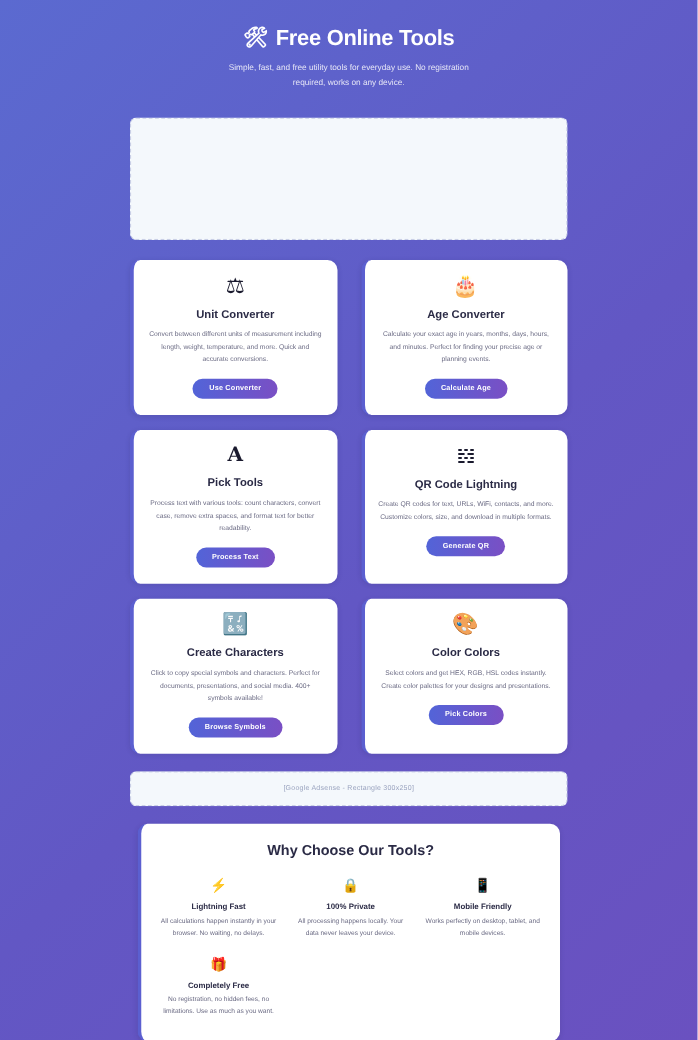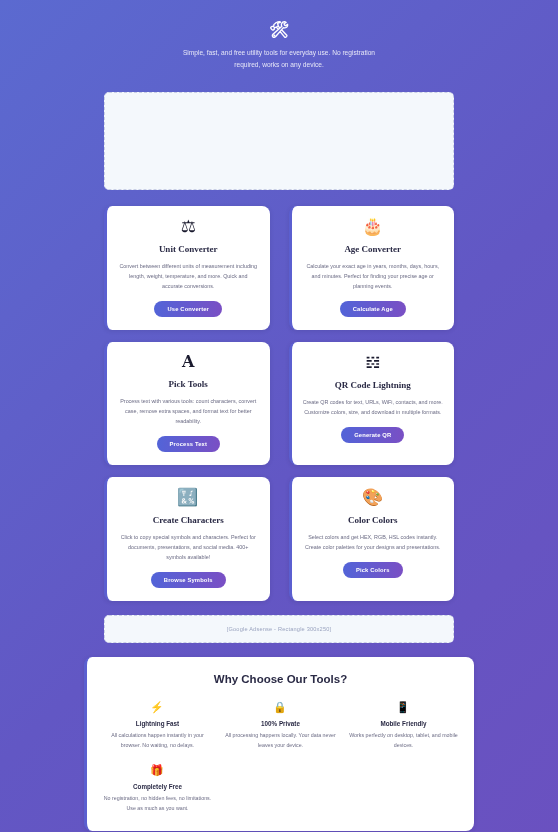--- a/index.html
+++ b/index.html
@@ -43,50 +43,51 @@
     display:grid; grid-template-columns:1fr 1fr; gap:12px 19px;
   }
   .card {
     background:#fff; border-radius:8px; border-left:3px solid #5b5fd0;
     padding:12px 11px 13px; text-align:center;
     box-shadow:0 1px 4px rgba(40,40,90,.16);
     display:flex; flex-direction:column; align-items:center;
   }
   .card-icon { font-size:17px; line-height:1; color:#1a1a2e; margin-bottom:9px; }
   .card-icon.letter { font-family:"DejaVu Serif", serif; font-weight:bold; font-size:16px; }
-  .card-title { font-size:9px; font-weight:bold; color:#2a2a45; margin-bottom:7px;font-family:Liberation Serif, serif; }
+  .card-title { font-size:9px; font-weight:bold; color:#2a2a45; margin-bottom:7px; }
   .card-desc { font-size:5.4px; line-height:1.85; color:#6b6b84; margin-bottom:10px; }
   .btn {
     display:inline-block; padding:5px 13px; border-radius:11px; border:none;
     background:linear-gradient(95deg,#5264d8 0%, #7a4fc4 100%);
     color:#fff; font-size:5.8px; font-weight:bold; letter-spacing:.15px;
     cursor:pointer; font-family:"Liberation Sans", sans-serif;
   }
 
   
   .why {
-    width:390px; margin:14px auto 0; background:#fff; border-radius:8px;
+    width:338px; margin:14px auto 0; background:#fff; border-radius:8px;
     border-left:3px solid #5b5fd0; padding:16px 14px 18px;
     box-shadow:0 1px 4px rgba(40,40,90,.16);
   }
   .why-title { text-align:center; font-size:11.5px; font-weight:bold; color:#2a2a45; margin-bottom:17px; }
   .why-grid { display:grid; grid-template-columns:repeat(3,1fr); gap:14px 10px; }
   .feat { text-align:center; }
   .feat-icon { font-size:11px; color:#3b63e8; line-height:1; margin-bottom:7px; }
   .feat-name { font-size:6.3px; font-weight:bold; color:#2a2a45; margin-bottom:4px; }
   .feat-desc { font-size:5.3px; line-height:1.85; color:#6b6b84; }
 </style>
 </head>
 <body>
 
 <div class="page">
 
   <div class="hero">
     <h1 class="hero-title">
       <span class="emoji">🛠</span>
+      <span>Free Online Tools</span>
     </h1>
     <p class="hero-sub">Simple, fast, and free utility tools for everyday use. No registration required, works on any device.</p>
   </div>
 
   <div class="ad-top">
     <span></span>
   </div>
 
   <div class="grid">
 

